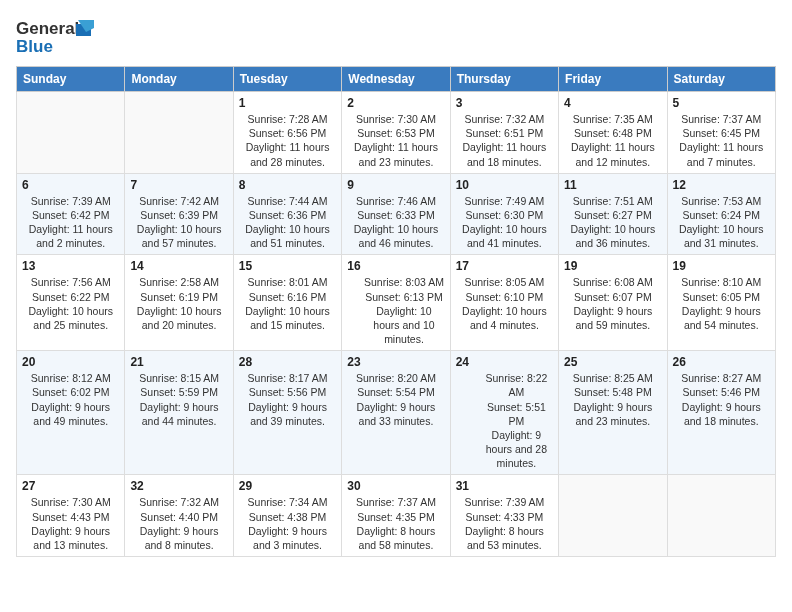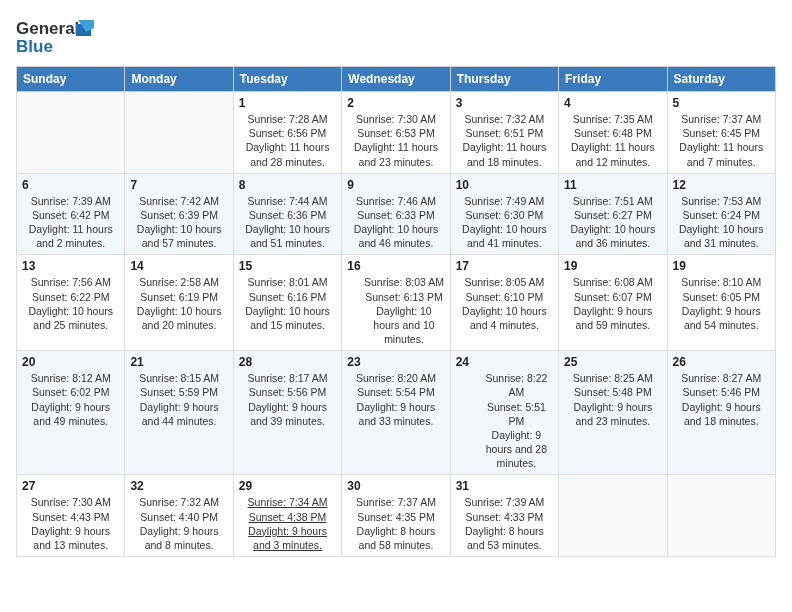--- a/index.html
+++ b/index.html
@@ -280,21 +280,21 @@
 Daylight: 9 hours and 13 minutes.</div>
         </td>
         <td>
           <div class="day-num">32</div>
           <div class="day-info" style="white-space: pre-line;">Sunrise: 7:32 AM
 Sunset: 4:40 PM
 Daylight: 9 hours and 8 minutes.</div>
         </td>
         <td>
           <div class="day-num">29</div>
-          <div class="day-info" style="white-space: pre-line; text-decoration: underline;">Sunrise: 7:34 AM
+          <div class="day-info" style="white-space: pre-line;">Sunrise: 7:34 AM
 Sunset: 4:38 PM
 Daylight: 9 hours and 3 minutes.</div>
         </td>
         <td>
           <div class="day-num">30</div>
           <div class="day-info" style="white-space: pre-line;">Sunrise: 7:37 AM
 Sunset: 4:35 PM
 Daylight: 8 hours and 58 minutes.</div>
         </td>
         <td>

